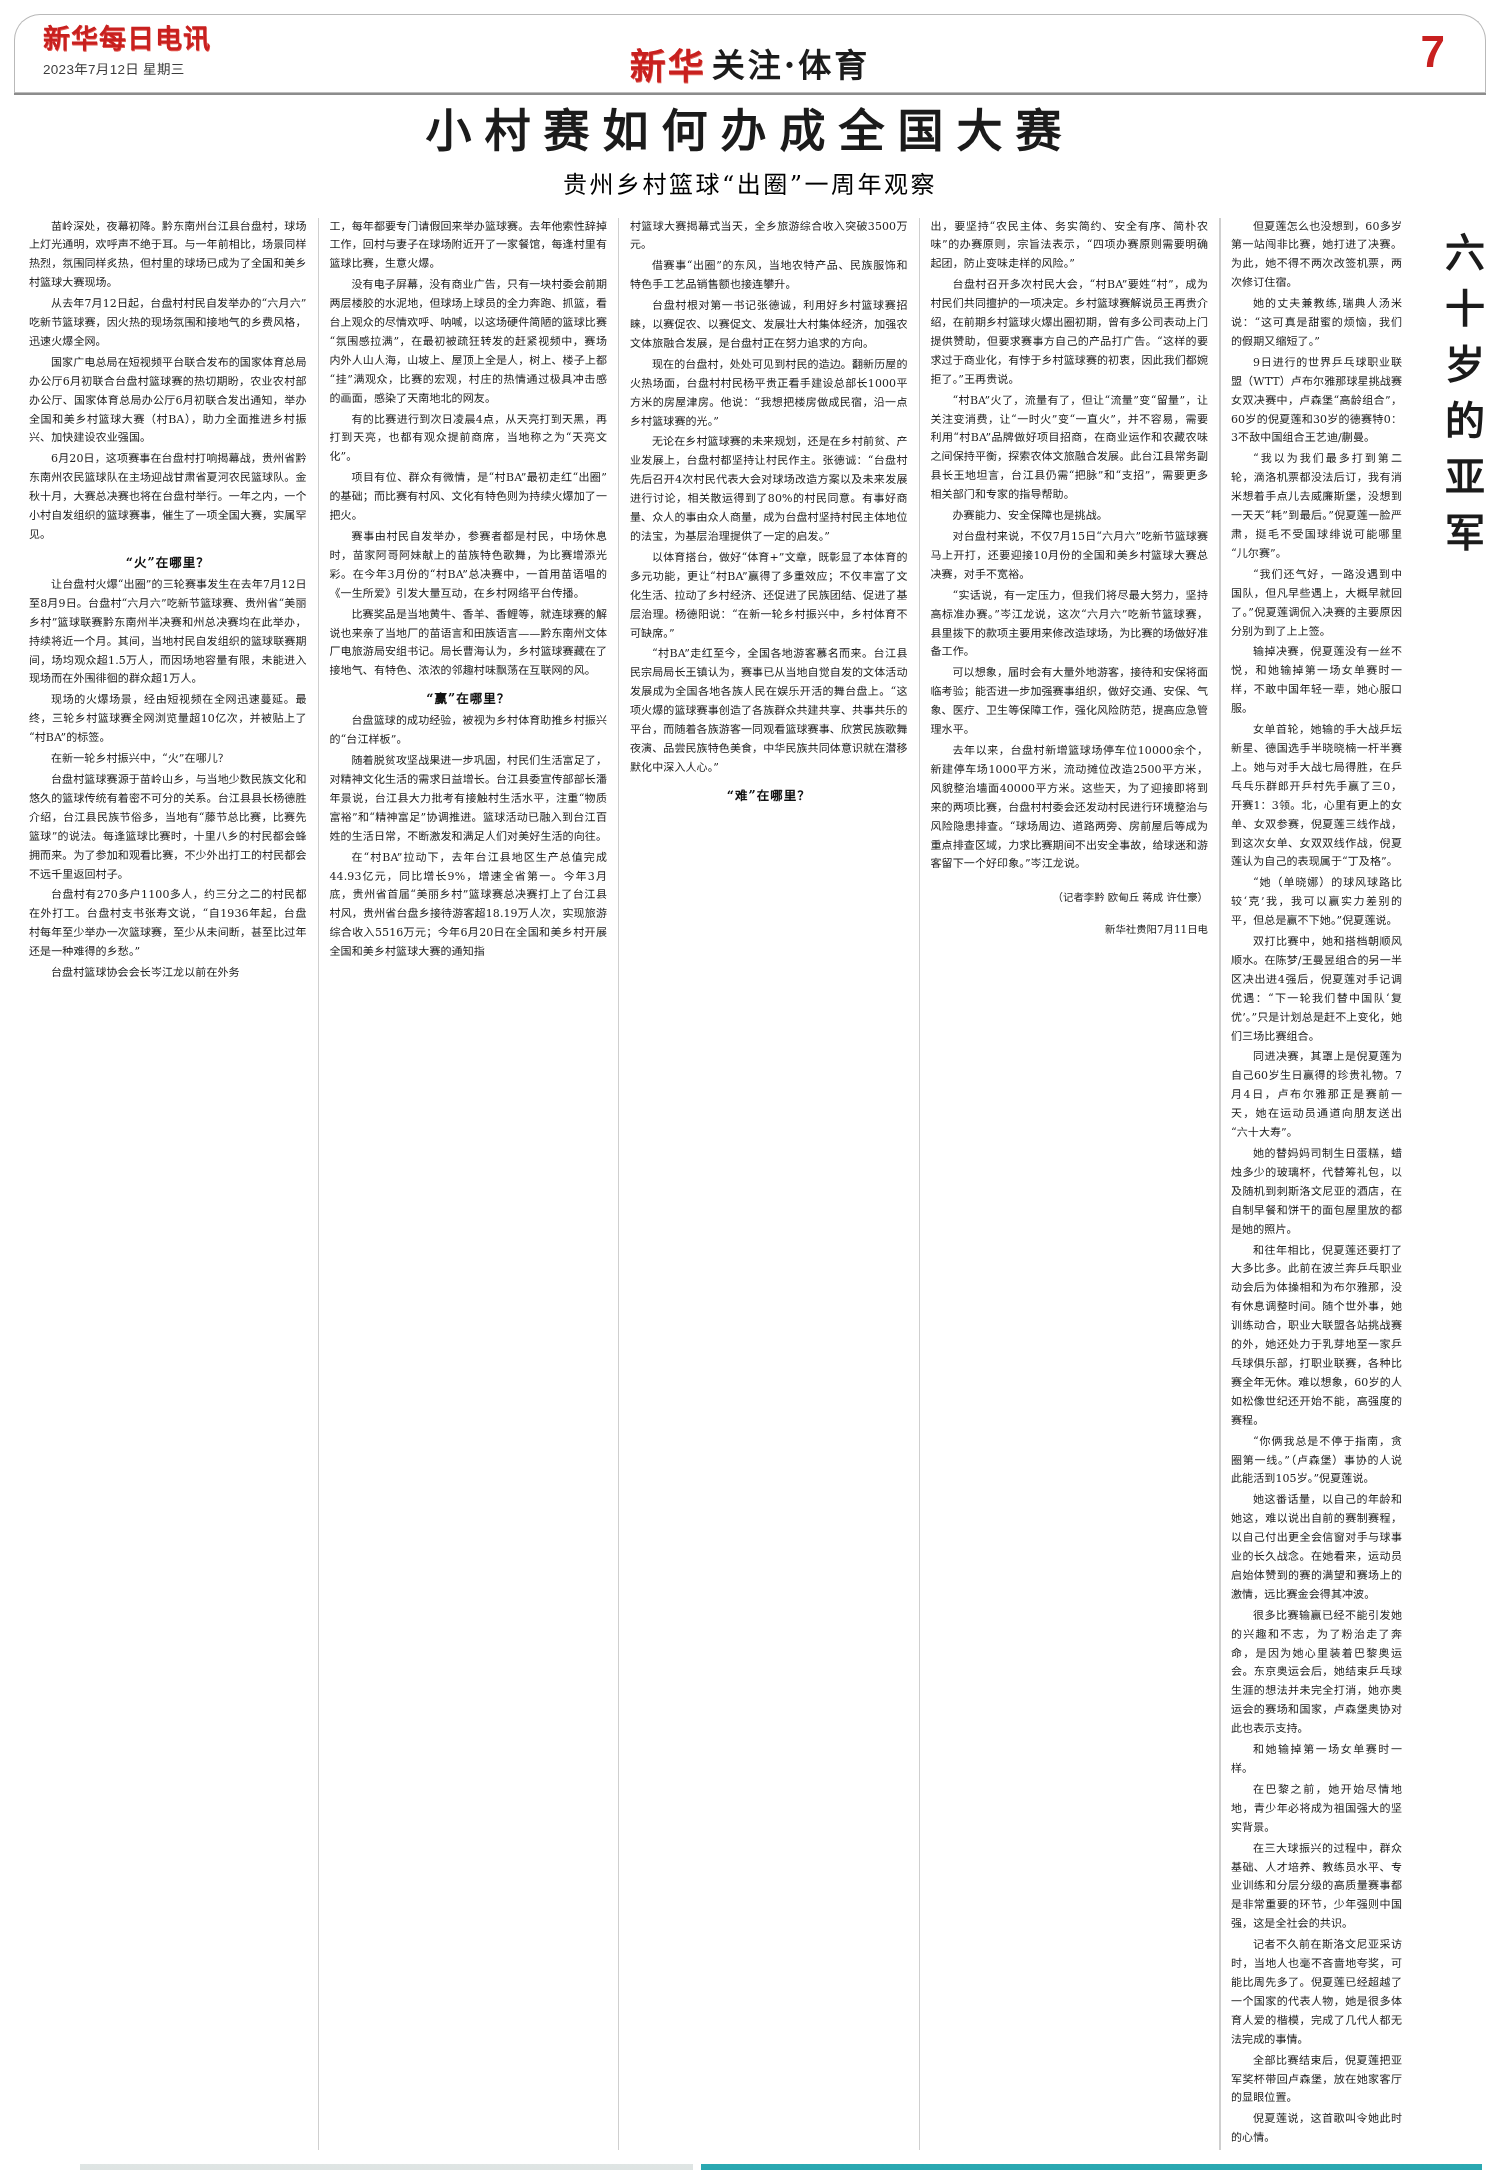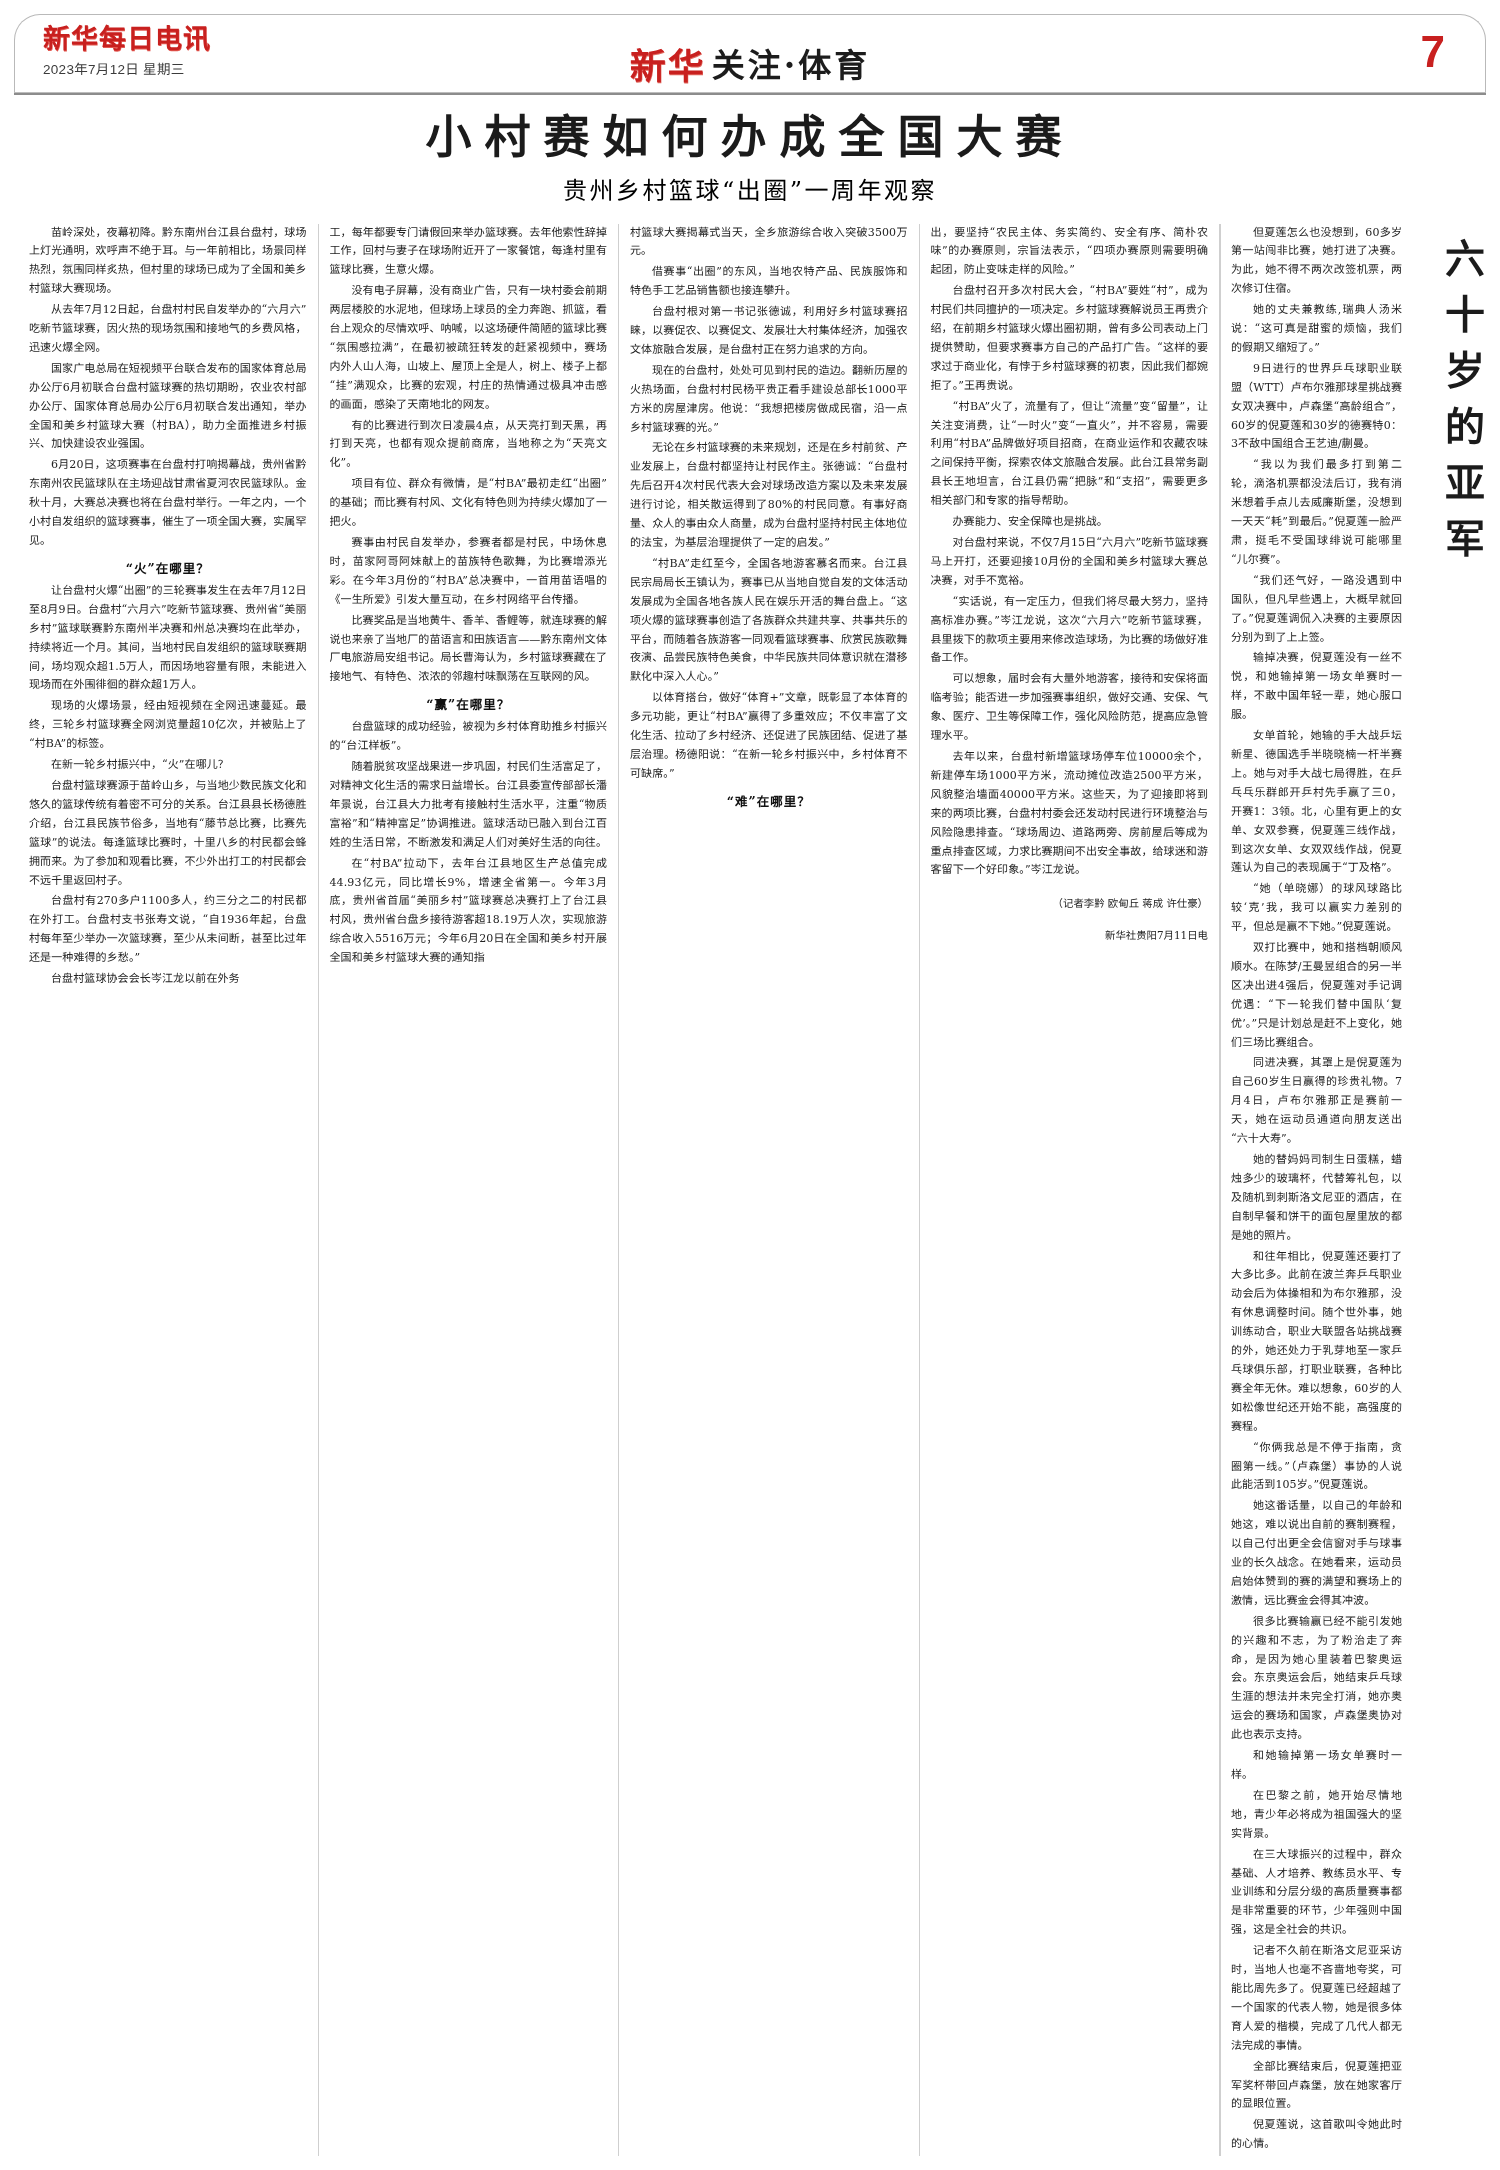--- a/index.html
+++ b/index.html
@@ -79,21 +79,21 @@
   .masthead-rule {
     margin:0 14px;
     height:3px;
     background:#8c8c8c;
     border-top:1px solid #bdbdbd;
   }
 
   .body-area { position:relative; padding:0 18px; }
 
   
-  .headline-wrap { text-align:center; padding-top:14px; }
+  .headline-wrap { text-align:center; padding-top:8px; }
   h1.headline {
     margin:0;
     font-size:46px;
     font-weight:bold;
     letter-spacing:13px;
     color:#1b1b1b;
     font-family:"DejaVu Serif","Liberation Serif",serif;
     line-height:1.25;
   }
   .subheadline {
@@ -273,22 +273,22 @@
         <p class="para">随着脱贫攻坚战果进一步巩固，村民们生活富足了，对精神文化生活的需求日益增长。台江县委宣传部部长潘年景说，台江县大力批考有接触村生活水平，注重“物质富裕”和“精神富足”协调推进。篮球活动已融入到台江百姓的生活日常，不断激发和满足人们对美好生活的向往。</p>
         <p class="para">在“村BA”拉动下，去年台江县地区生产总值完成44.93亿元，同比增长9%，增速全省第一。今年3月底，贵州省首届“美丽乡村”篮球赛总决赛打上了台江县村风，贵州省台盘乡接待游客超18.19万人次，实现旅游综合收入5516万元；今年6月20日在全国和美乡村开展全国和美乡村篮球大赛的通知指</p>
       </div>
 
       <div class="col">
         <p class="para no-indent">村篮球大赛揭幕式当天，全乡旅游综合收入突破3500万元。</p>
         <p class="para">借赛事“出圈”的东风，当地农特产品、民族服饰和特色手工艺品销售额也接连攀升。</p>
         <p class="para">台盘村根对第一书记张德诚，利用好乡村篮球赛招睐，以赛促农、以赛促文、发展壮大村集体经济，加强农文体旅融合发展，是台盘村正在努力追求的方向。</p>
         <p class="para">现在的台盘村，处处可见到村民的造边。翻新历屋的火热场面，台盘村村民杨平贵正看手建设总部长1000平方米的房屋津房。他说：“我想把楼房做成民宿，沿一点乡村篮球赛的光。”</p>
         <p class="para">无论在乡村篮球赛的未来规划，还是在乡村前贫、产业发展上，台盘村都坚持让村民作主。张德诚：“台盘村先后召开4次村民代表大会对球场改造方案以及未来发展进行讨论，相关散运得到了80%的村民同意。有事好商量、众人的事由众人商量，成为台盘村坚持村民主体地位的法宝，为基层治理提供了一定的启发。”</p>
+        <p class="para">以体育搭台，做好“体育+”文章，既彰显了本体育的多元功能，更让“村BA”赢得了多重效应；不仅丰富了文化生活、拉动了乡村经济、还促进了民族团结、促进了基层治理。杨德阳说：“在新一轮乡村振兴中，乡村体育不可缺席。”</p>
         <p class="para">“村BA”走红至今，全国各地游客慕名而来。台江县民宗局局长王镇认为，赛事已从当地自觉自发的文体活动发展成为全国各地各族人民在娱乐开活的舞台盘上。“这项火爆的篮球赛事创造了各族群众共建共享、共事共乐的平台，而随着各族游客一同观看篮球赛事、欣赏民族歌舞夜演、品尝民族特色美食，中华民族共同体意识就在潜移默化中深入人心。”</p>
-        <p class="para">以体育搭台，做好“体育+”文章，既彰显了本体育的多元功能，更让“村BA”赢得了多重效应；不仅丰富了文化生活、拉动了乡村经济、还促进了民族团结、促进了基层治理。杨德阳说：“在新一轮乡村振兴中，乡村体育不可缺席。”</p>
         <div class="subhead">“难”在哪里？</div>
       </div>
 
       <div class="col">
         <p class="para no-indent">出，要坚持“农民主体、务实简约、安全有序、简朴农味”的办赛原则，宗旨法表示，“四项办赛原则需要明确起团，防止变味走样的风险。”</p>
         <p class="para">台盘村召开多次村民大会，“村BA”要姓“村”，成为村民们共同擅护的一项决定。乡村篮球赛解说员王再贵介绍，在前期乡村篮球火爆出圈初期，曾有多公司表动上门提供赞助，但要求赛事方自己的产品打广告。“这样的要求过于商业化，有悖于乡村篮球赛的初衷，因此我们都婉拒了。”王再贵说。</p>
         <p class="para">“村BA”火了，流量有了，但让“流量”变“留量”，让关注变消费，让“一时火”变“一直火”，并不容易，需要利用“村BA”品牌做好项目招商，在商业运作和农藏农味之间保持平衡，探索农体文旅融合发展。此台江县常务副县长王地坦言，台江县仍需“把脉”和“支招”，需要更多相关部门和专家的指导帮助。</p>
         <p class="para">办赛能力、安全保障也是挑战。</p>
         <p class="para">对台盘村来说，不仅7月15日“六月六”吃新节篮球赛马上开打，还要迎接10月份的全国和美乡村篮球大赛总决赛，对手不宽裕。</p>
         <p class="para">“实话说，有一定压力，但我们将尽最大努力，坚持高标准办赛。”岑江龙说，这次“六月六”吃新节篮球赛，县里拨下的款项主要用来修改造球场，为比赛的场做好准备工作。</p>

